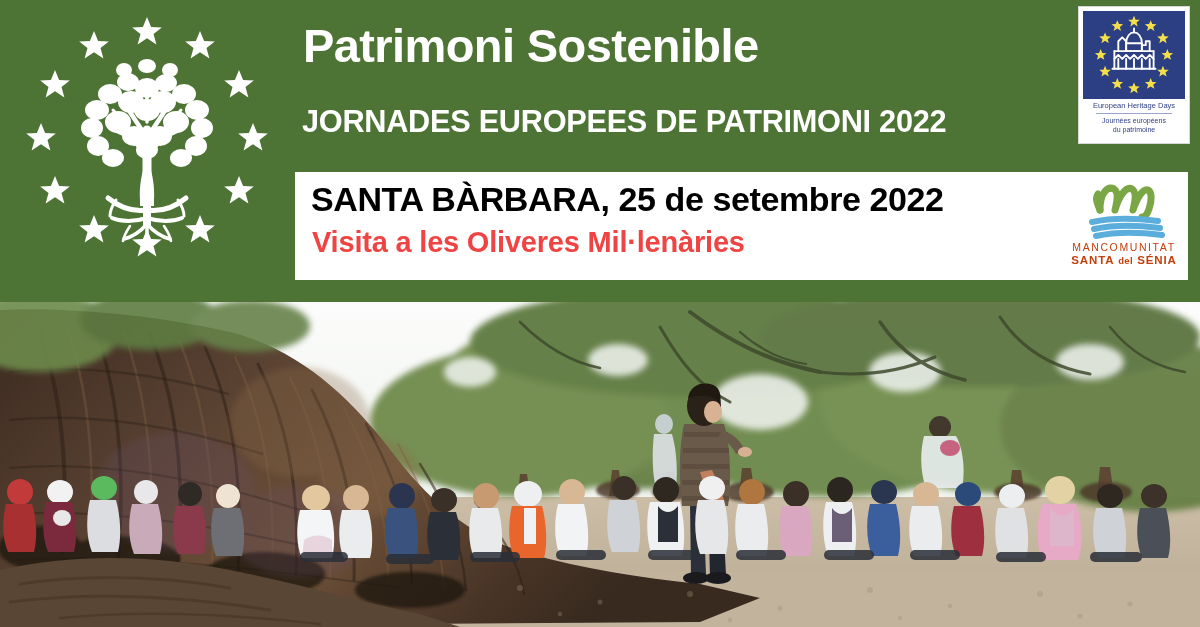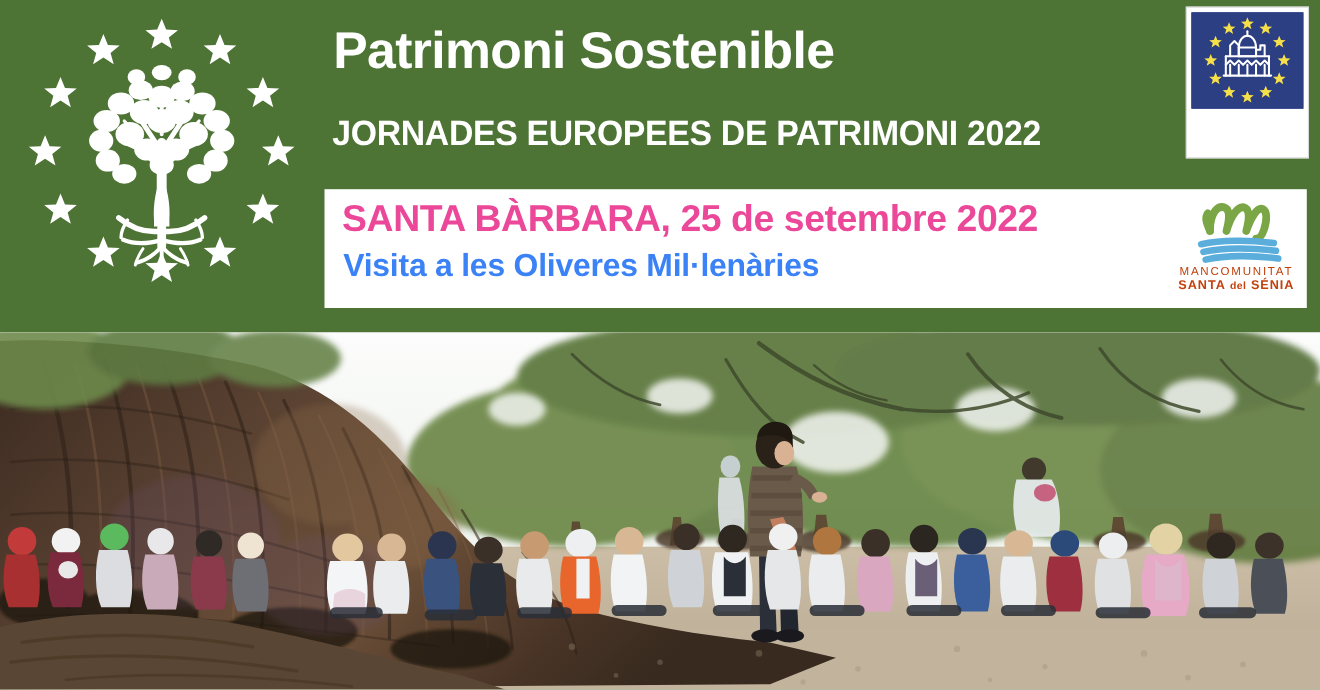--- a/index.html
+++ b/index.html
@@ -120,32 +120,32 @@
     height: 108px;
     background: #ffffff;
   }
   .event-place {
     position: absolute;
     left: 16px;
     top: 10px;
     font-size: 34px;
     line-height: 1.0;
     font-weight: bold;
-    color: #ec4899;
+    color: #000000;
     letter-spacing: -0.4px;
     white-space: nowrap;
   }
   .event-activity {
     position: absolute;
     left: 17px;
     top: 56px;
     font-size: 29px;
     line-height: 1.0;
     font-weight: bold;
-    color: #3b82f6;
+    color: #ef4444;
     letter-spacing: -0.2px;
     white-space: nowrap;
   }
 
   
   .manco-logo {
     position: absolute;
     left: 775px;
     top: 6px;
     width: 108px;
@@ -315,20 +315,26 @@
             <path d="M36,40 L36,30 L40,26 L44,30 L44,40"></path>
             <path d="M60,40 L60,34 L64,34 L64,30 L68,30 L68,40"></path>
             <path d="M32,40 L72,40"></path>
             <path d="M32,40 L32,58"></path>
             <path d="M72,40 L72,58"></path>
             <path d="M32,48 L36,44 L40,48 L44,44 L48,48 L52,44 L56,48 L60,44 L64,48 L68,44 L72,48"></path>
             <path d="M36,48 L36,58 M44,48 L44,58 M52,48 L52,58 M60,48 L60,58 M68,48 L68,58"></path>
             <path d="M30,58 L74,58"></path>
           </g>
         </svg>
+      </div>
+      <div class="eu-caption">
+        <div class="l1">European Heritage Days</div>
+        <div class="rule"></div>
+        <div class="l2">Journées européens</div>
+        <div class="l3">du patrimoine</div>
       </div>
     </div>
 
     <div class="infobox">
       <div class="event-place">SANTA BÀRBARA, 25 de setembre 2022</div>
       <div class="event-activity">Visita a les Oliveres Mil·lenàries</div>
 
       <div class="manco-logo">
         <svg class="manco-mark" viewBox="0 0 108 62" xmlns="http://www.w3.org/2000/svg" aria-hidden="true">
 

